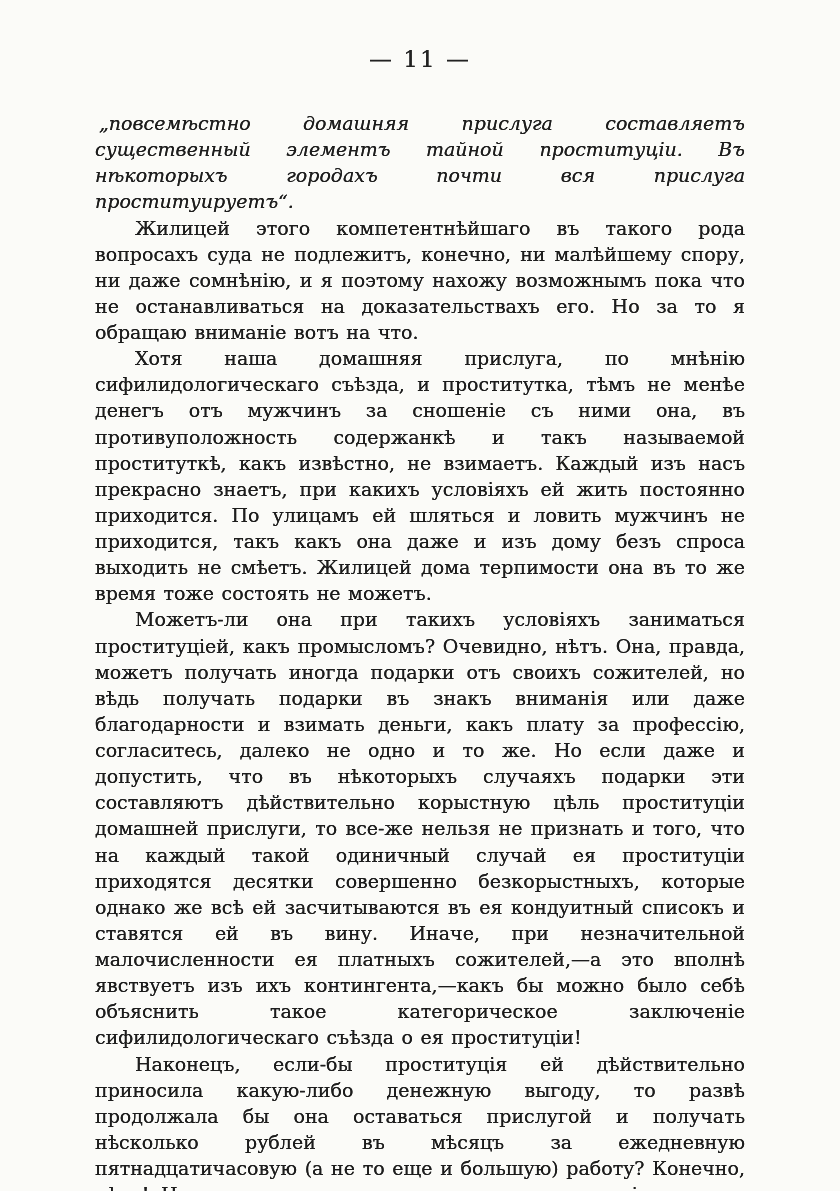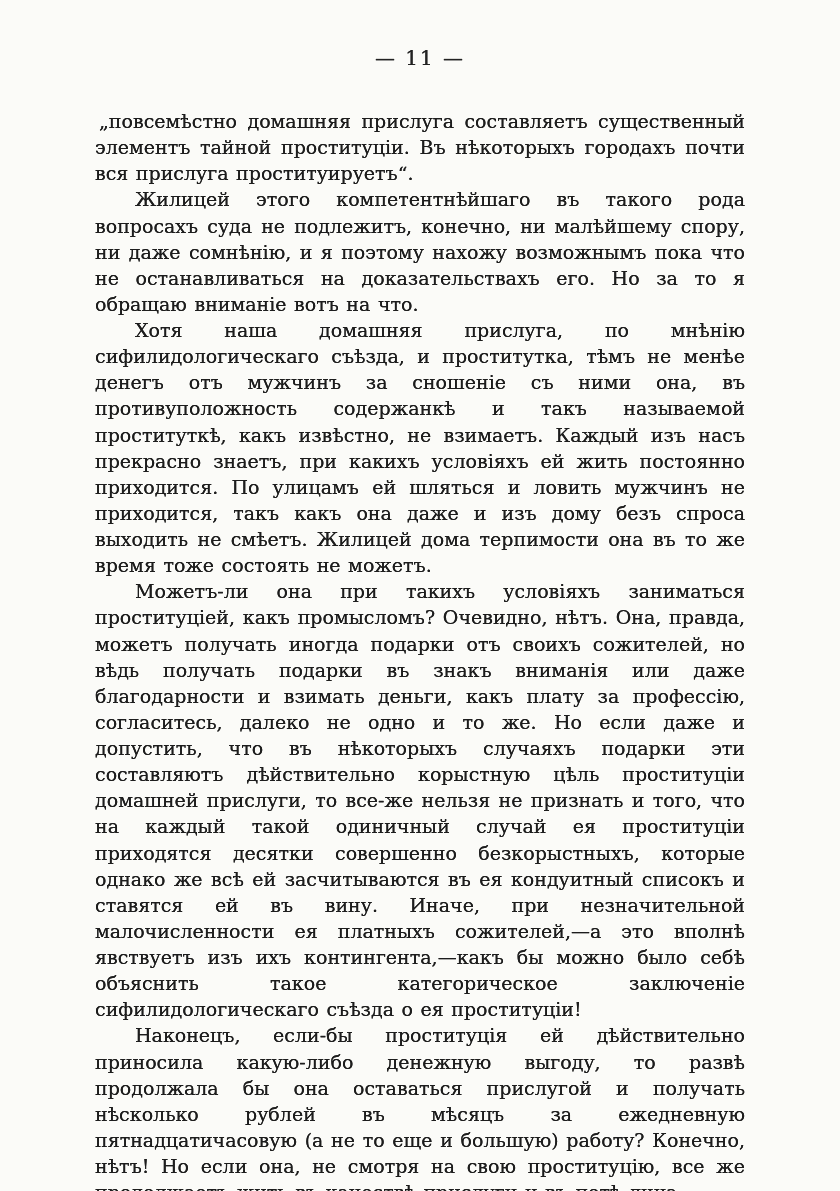--- a/index.html
+++ b/index.html
@@ -14,39 +14,40 @@
     margin: 0 auto;
     background: #fbfbf8;
     box-sizing: border-box;
     padding: 46px 95px 40px 95px;
     overflow: hidden;
     font-family: "DejaVu Serif", "Liberation Serif", serif;
     color: #1d1d1d;
   }
   .page-number {
     text-align: center;
-    font-size: 20px;
+    font-size: 23px;
     letter-spacing: 2px;
     margin-bottom: 38px;
     color: #222;
     text-shadow: 0 0 0.4px currentColor;
   }
   .text-block {
     font-size: 19px;
     line-height: 1.375;
     text-align: justify;
     word-spacing: 1.5px;
     text-shadow: 0 0 0.5px currentColor;
   }
   .text-block p {
     margin: 0;
     text-indent: 40px;
   }
   .text-block p.no-indent {
     text-indent: 4px;
+    font-style: italic;
   }
 </style>
 </head>
 <body>
 
 <div class="page">
   <div class="page-number">— 11 —</div>
 
   <div class="text-block">
     <p class="no-indent">„повсемѣстно домашняя прислуга составляетъ существенный элементъ тайной проституціи. Въ нѣкоторыхъ городахъ почти вся прислуга проституируетъ“.</p>

